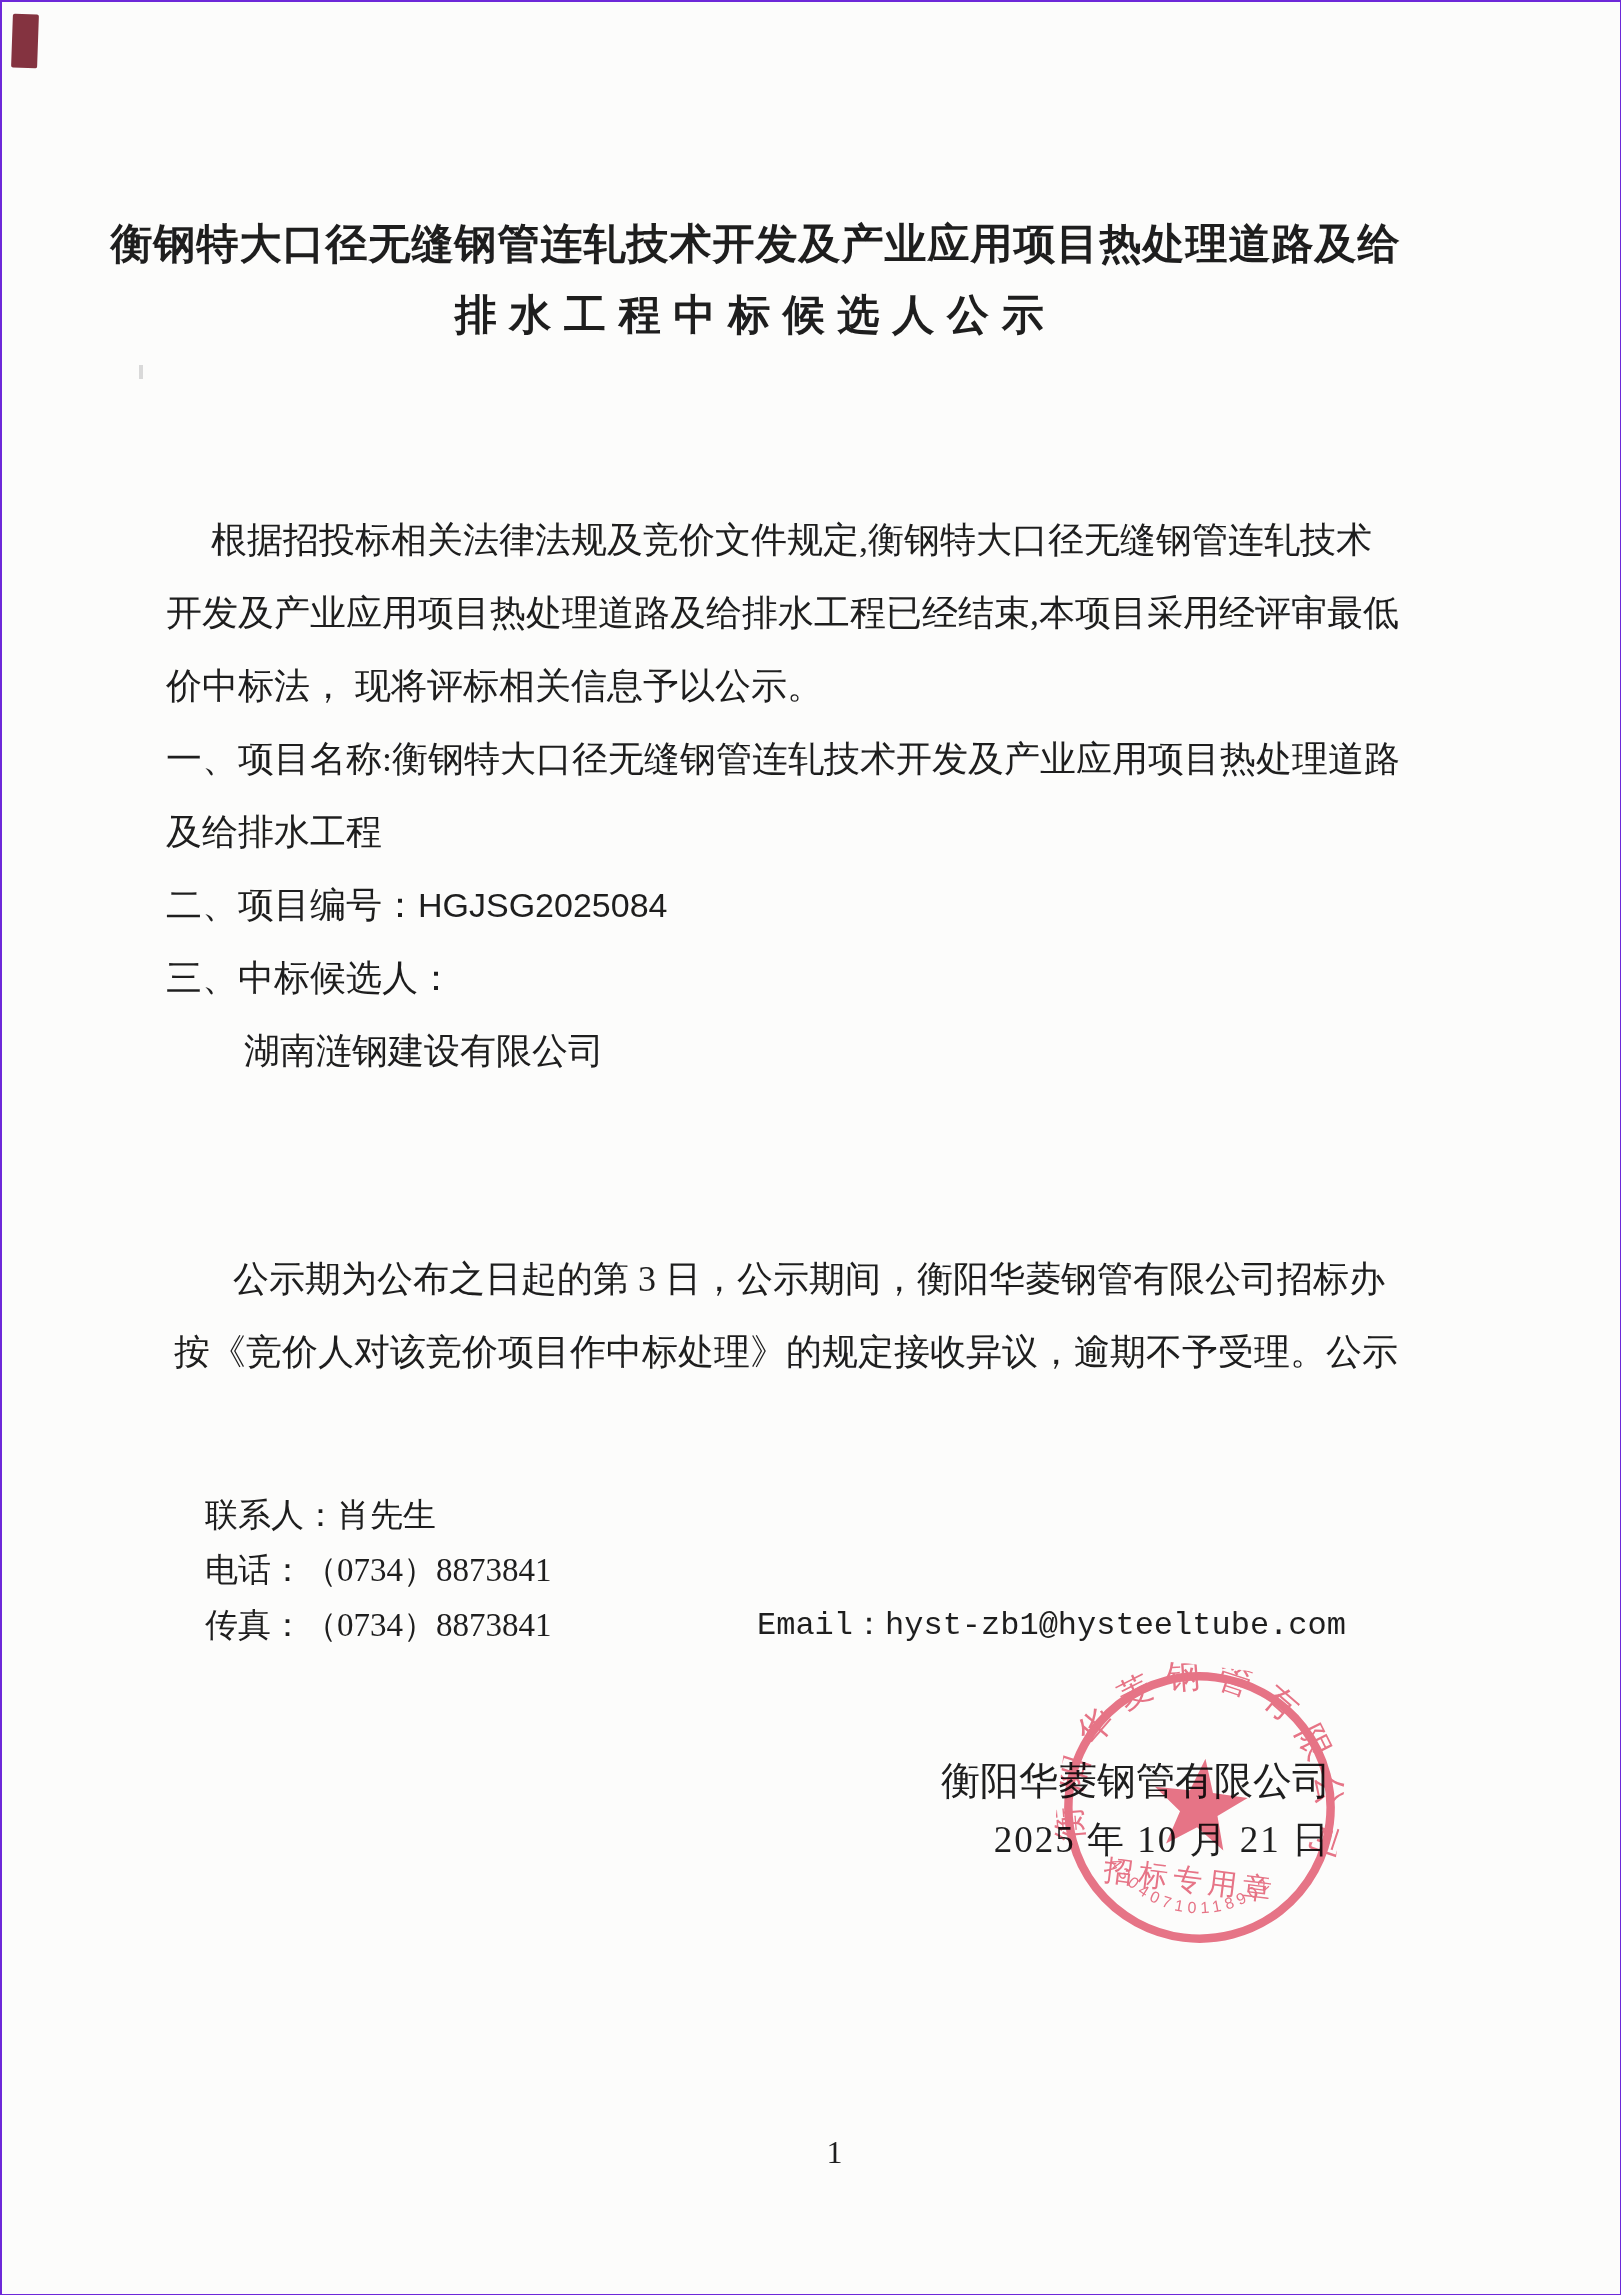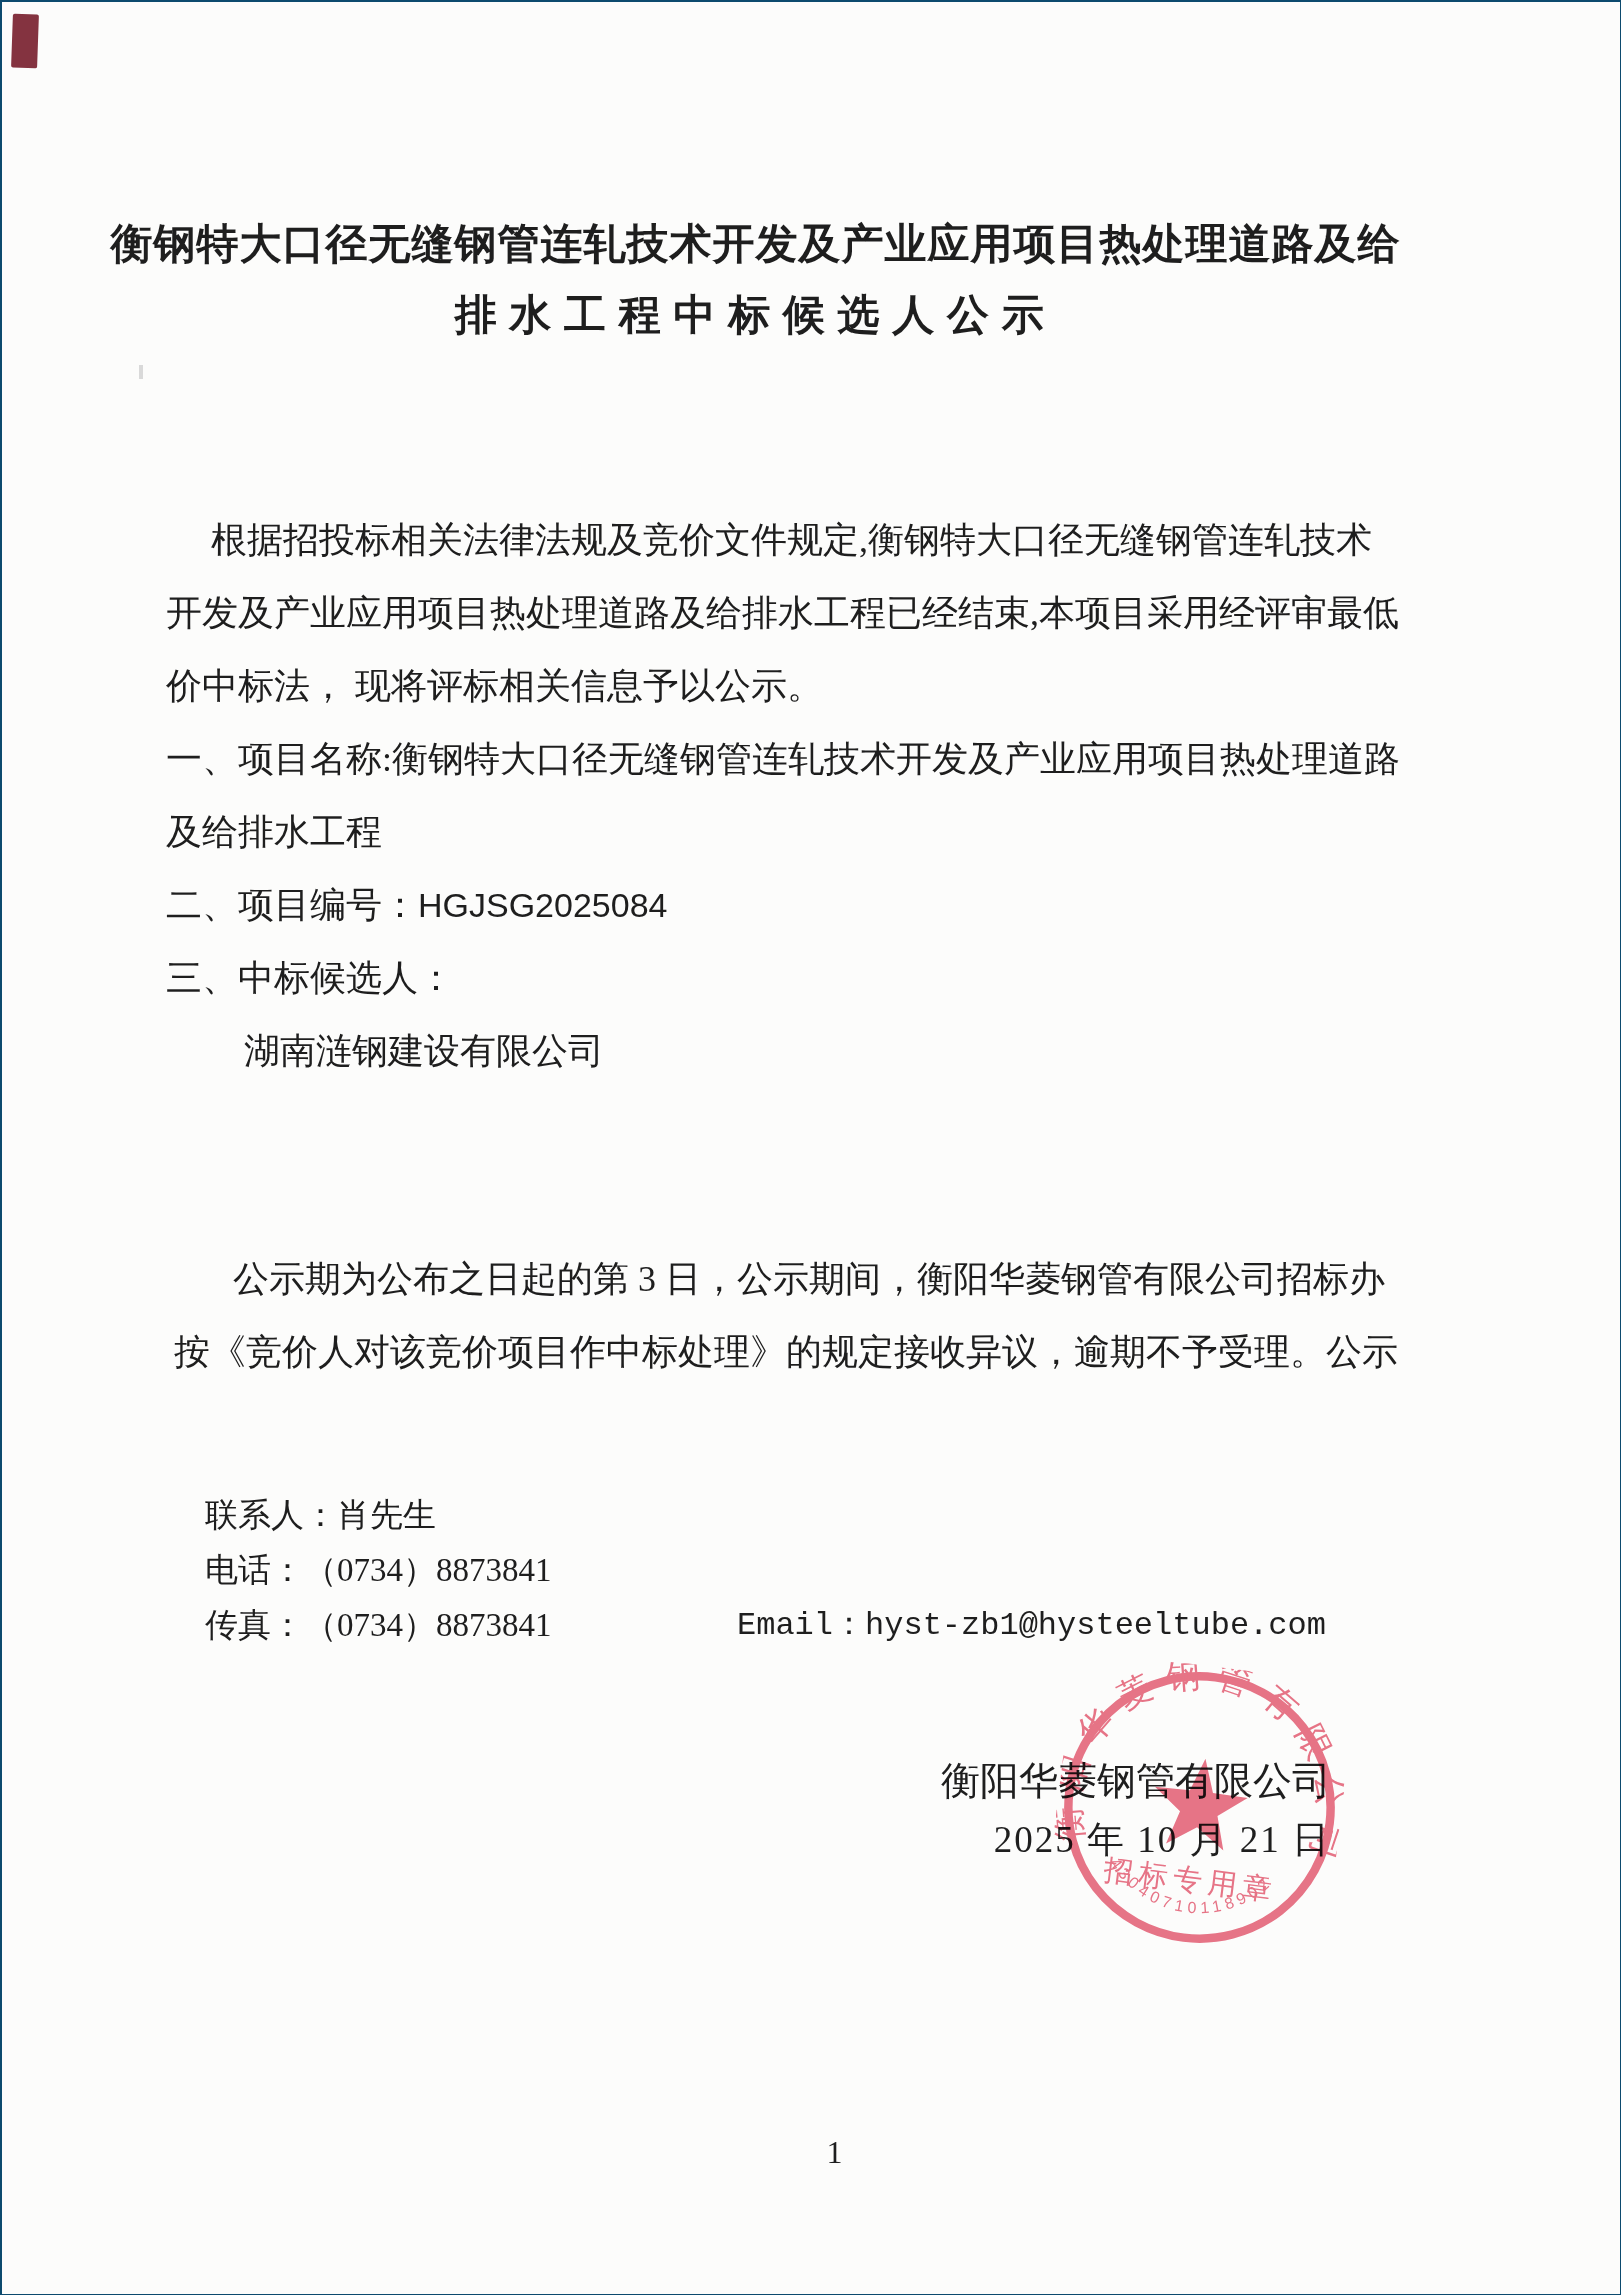--- a/index.html
+++ b/index.html
@@ -1,21 +1,21 @@
 <!DOCTYPE html>
 <html><head>
 <meta charset="utf-8">
 <style>
   html,body{margin:0;padding:0;background:#888;}
   .page{
     position:relative;
     width:1622px;height:2296px;
     margin:0 auto;
     background:#fcfcfb;
-    border:2px solid #0c4a6e;
+    border:2px solid #6d28d9;
     box-sizing:border-box;
     overflow:hidden;
     font-family:"Liberation Serif","DejaVu Serif",serif;
     color:#1e1e1e;
   }
   .corner-mark{
     position:absolute;left:9.8px;top:11.7px;width:26px;height:54px;
     border-radius:2px;transform:rotate(2deg);opacity:.92;
   }
   .scan-artifact{
@@ -42,21 +42,21 @@
   .mono, .mono-num{
     font-family:Liberation Sans, sans-serif;
     font-size:34px;
   }
   .contact{
     position:absolute;left:203px;top:1486px;width:1268px;
     font-size:33px;line-height:55px;
   }
   .fax-row{position:relative;}
   .email-value{
-    position:absolute;left:532px;top:0;
+    position:absolute;left:552px;top:0;
     font-family:"Liberation Mono","DejaVu Sans Mono",monospace;
     font-size:32px;
   }
   .signature{
     position:absolute;right:289px;top:1749px;width:507px;
     text-align:right;font-size:39px;line-height:59px;
   }
   .signature .sig-date{font-size:37px;letter-spacing:2px;}
   .stamp{
     position:absolute;left:1056px;top:1664px;width:283px;height:283px;

